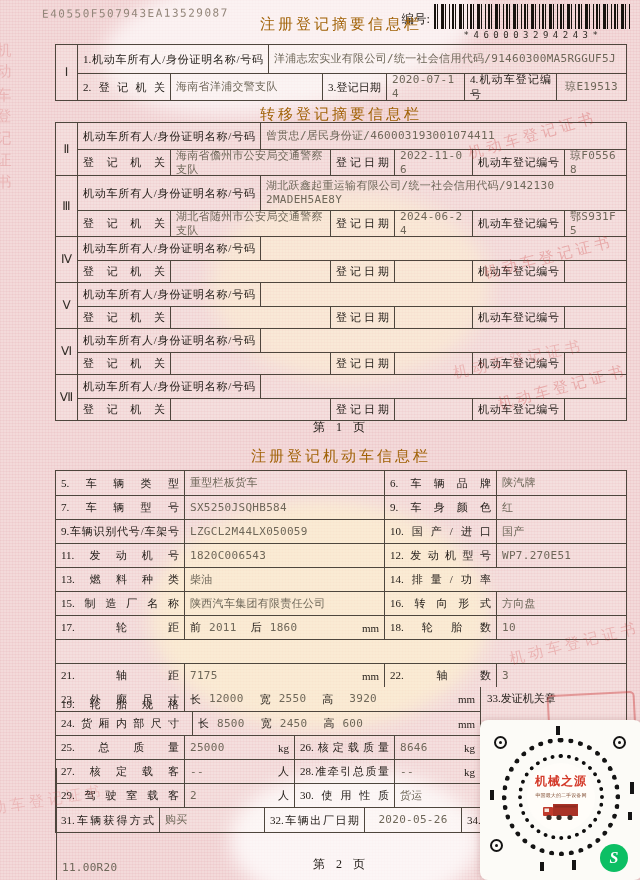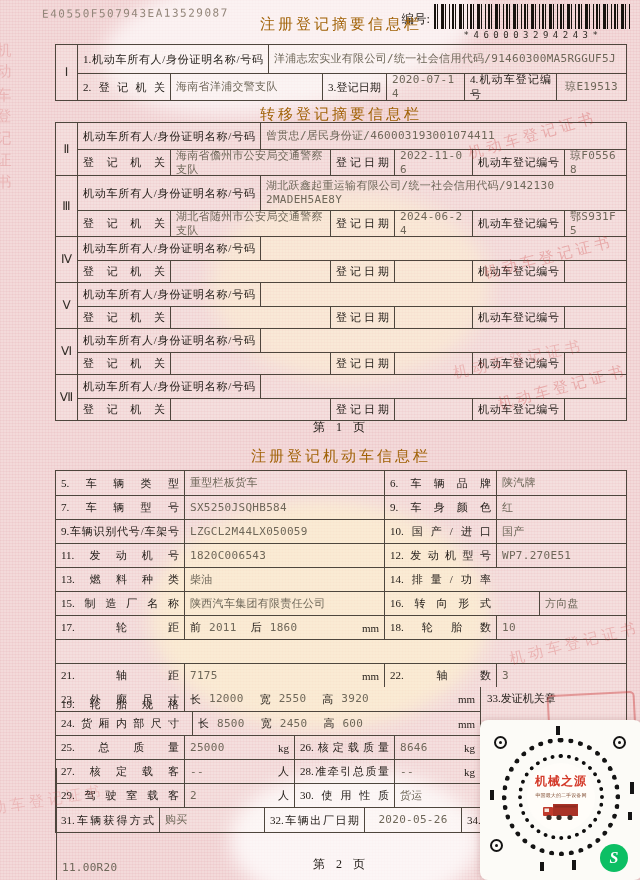--- a/index.html
+++ b/index.html
@@ -395,21 +395,21 @@
         </div>
     </div>
     <div class="trow" style="height:24px;">
       <div class="c lbl" style="width:128px;flex:0 0 128px;">
           <span class="j">15.制造厂名称</span>
         </div>
       <div class="c val" style="width:200px;flex:0 0 200px;">陕西汽车集团有限责任公司</div>
       <div class="c lbl" style="width:112px;flex:0 0 112px;">
           <span class="j">16.转向形式</span>
         </div>
-      <div class="c val" style="flex:1;margin-left:43px;">方向盘</div>
+      <div class="c val" style="flex:1;">方向盘</div>
     </div>
     <div class="trow" style="height:24px;">
       <div class="c lbl" style="width:128px;flex:0 0 128px;">
           <span class="j">17.轮距</span>
         </div>
       <div class="c" style="width:200px;flex:0 0 200px;">
         <span class="sub">前</span>
         <span class="val" style="margin:0 14px 0 8px;">2011</span>
         <span class="sub">后</span>
         <span class="val" style="margin-left:8px;">1860</span>
@@ -454,21 +454,21 @@
       <div class="trow" style="height:24px;">
         <div class="c lbl" style="width:128px;flex:0 0 128px;">
             <span class="j">23.外廓尺寸</span>
           </div>
         <div class="c" style="flex:1;">
           <span class="sub">长</span>
           <span class="val" style="margin:0 16px 0 8px;">12000</span>
           <span class="sub">宽</span>
           <span class="val" style="margin:0 16px 0 8px;">2550</span>
           <span class="sub">高</span>
-          <span class="val" style="margin-left:8px;">3920</span>
+          <span class="val" style="margin-left:16px;">3920</span>
           <span class="unit">mm</span>
         </div>
       </div>
       <div class="trow" style="height:24px;gap:8px;">
         <div class="c lbl" style="width:128px;flex:0 0 128px;">
             <span class="j">24.货厢内部尺寸</span>
           </div>
         <div class="c" style="flex:1;">
           <span class="sub">长</span>
           <span class="val" style="margin:0 16px 0 8px;">8500</span>

